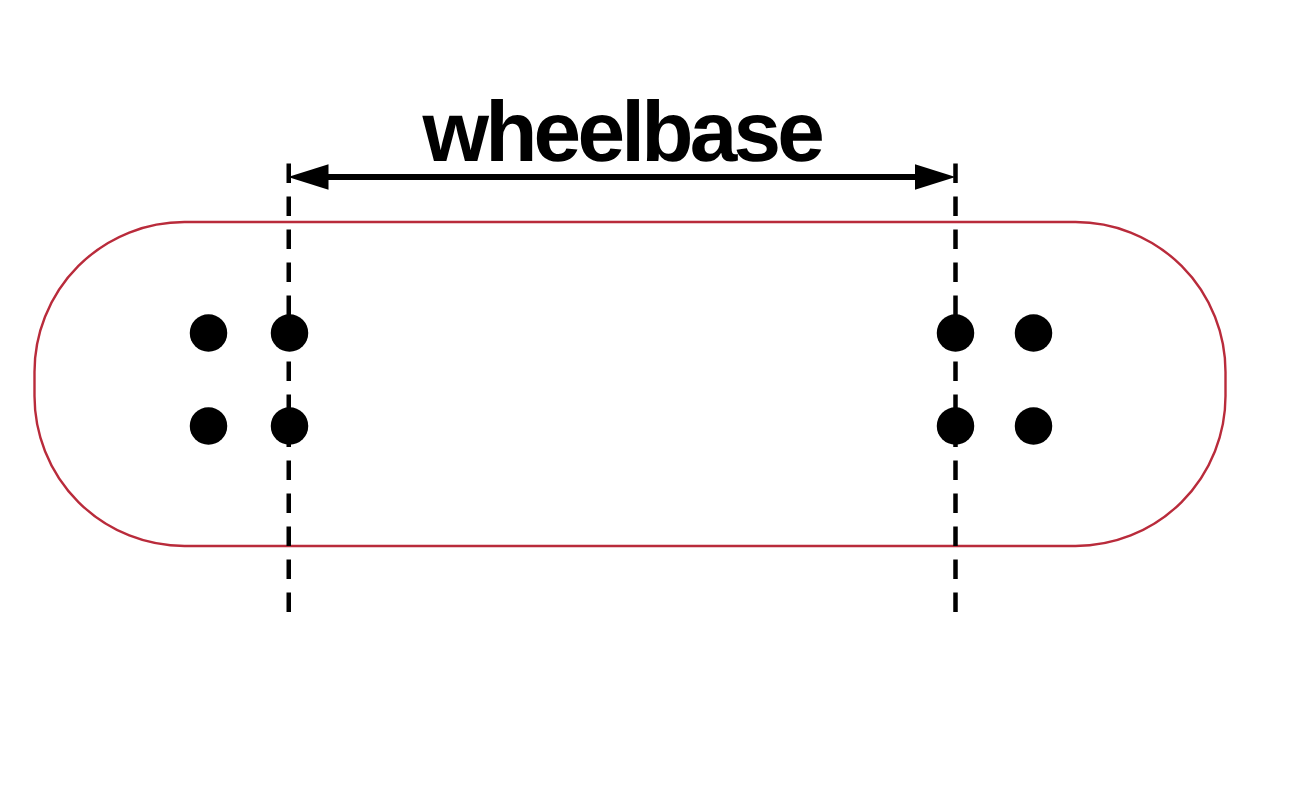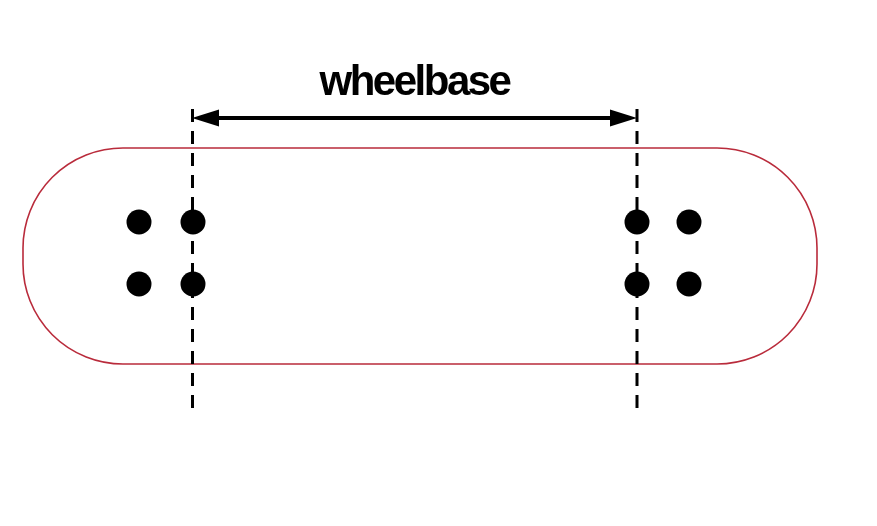--- a/index.html
+++ b/index.html
@@ -50,21 +50,21 @@
   }
   .mount-hole {
     fill: var(--ink);
   }
   .wheelbase-label {
     position: absolute;
     left: 192px;
     top: 60px;
     width: 445px;
     text-align: center;
-    font-size: 42px;
+    font-size: 57px;
     font-weight: 700;
     letter-spacing: -2.5px;
     line-height: 1;
     color: var(--ink);
     white-space: nowrap;
   }
 </style>
 </head>
 <body>
 

